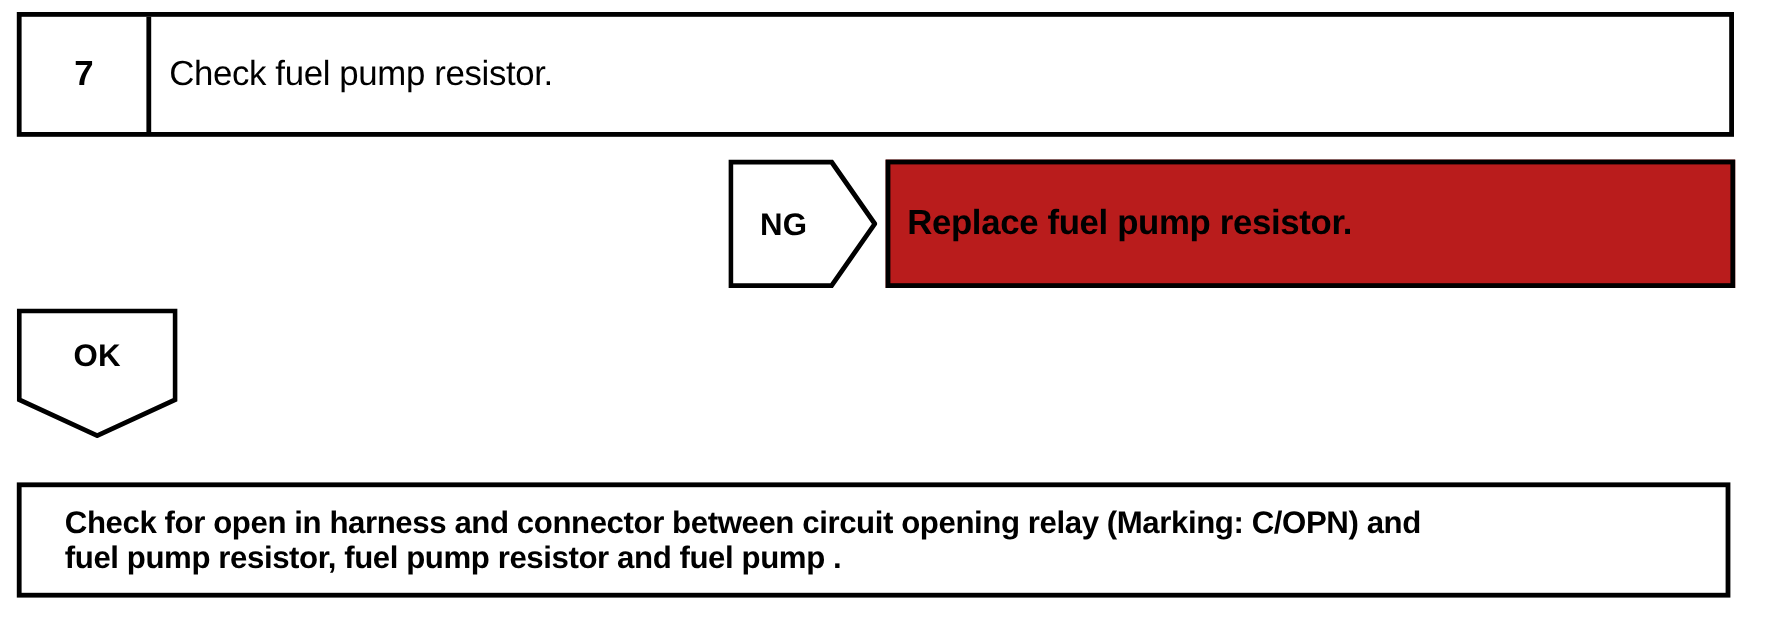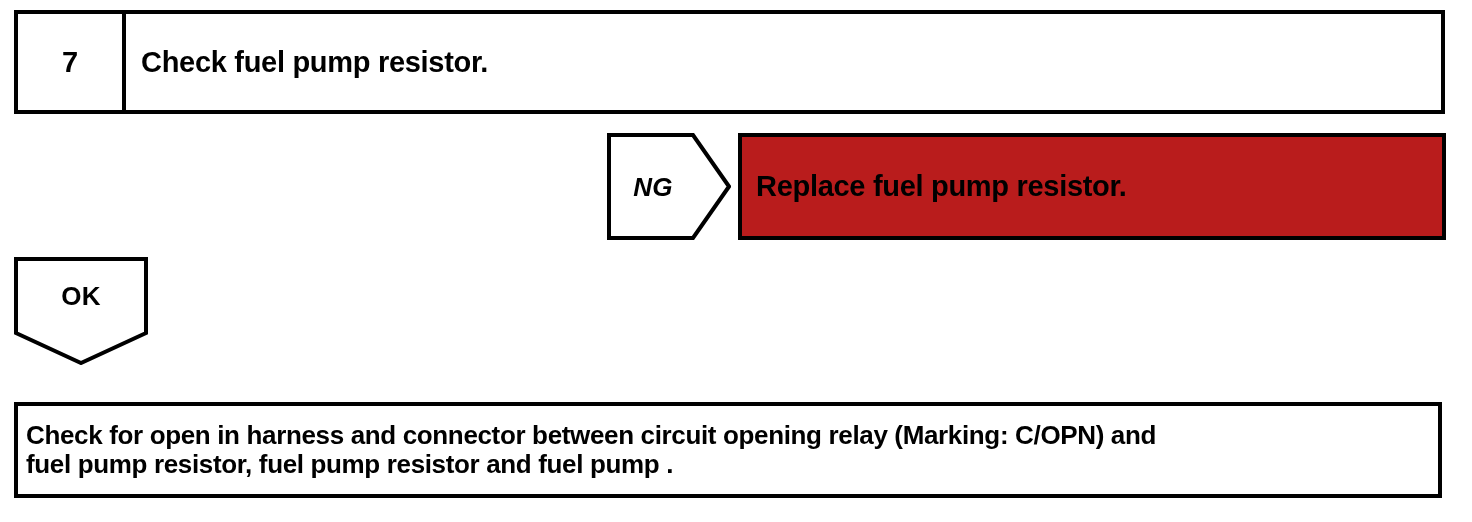--- a/index.html
+++ b/index.html
@@ -54,34 +54,33 @@
   }
   .step-text-cell {
     flex: 1 1 auto;
     display: flex;
     align-items: center;
     padding-left: 15px;
     box-sizing: border-box;
   }
   .step-text {
     font-size: 29px;
-    font-weight: bold;
+    font-weight: normal;
     line-height: 1.05;
     letter-spacing: -0.3px;
     white-space: nowrap;
   }
 
   
   .branch-ng {
     position: absolute;
     left: 607px;
     top: 133px;
     width: 124px;
     height: 107px;
-    font-style: italic;
   }
   .branch-ng .pent-svg {
     position: absolute;
     left: 0;
     top: 0;
     width: 124px;
     height: 107px;
     display: block;
   }
   .branch-ng .branch-label {
@@ -157,21 +156,21 @@
     position: absolute;
     left: 14px;
     top: 402px;
     width: 1428px;
     height: 96px;
     box-sizing: border-box;
     border: 4px solid #000;
     background: #fff;
     display: flex;
     align-items: center;
-    padding-left: 8px;
+    padding-left: 36px;
     padding-right: 10px;
   }
   .result-text {
     font-size: 26px;
     font-weight: bold;
     line-height: 1.12;
     letter-spacing: -0.35px;
     white-space: pre-line;
   }
 </style>

